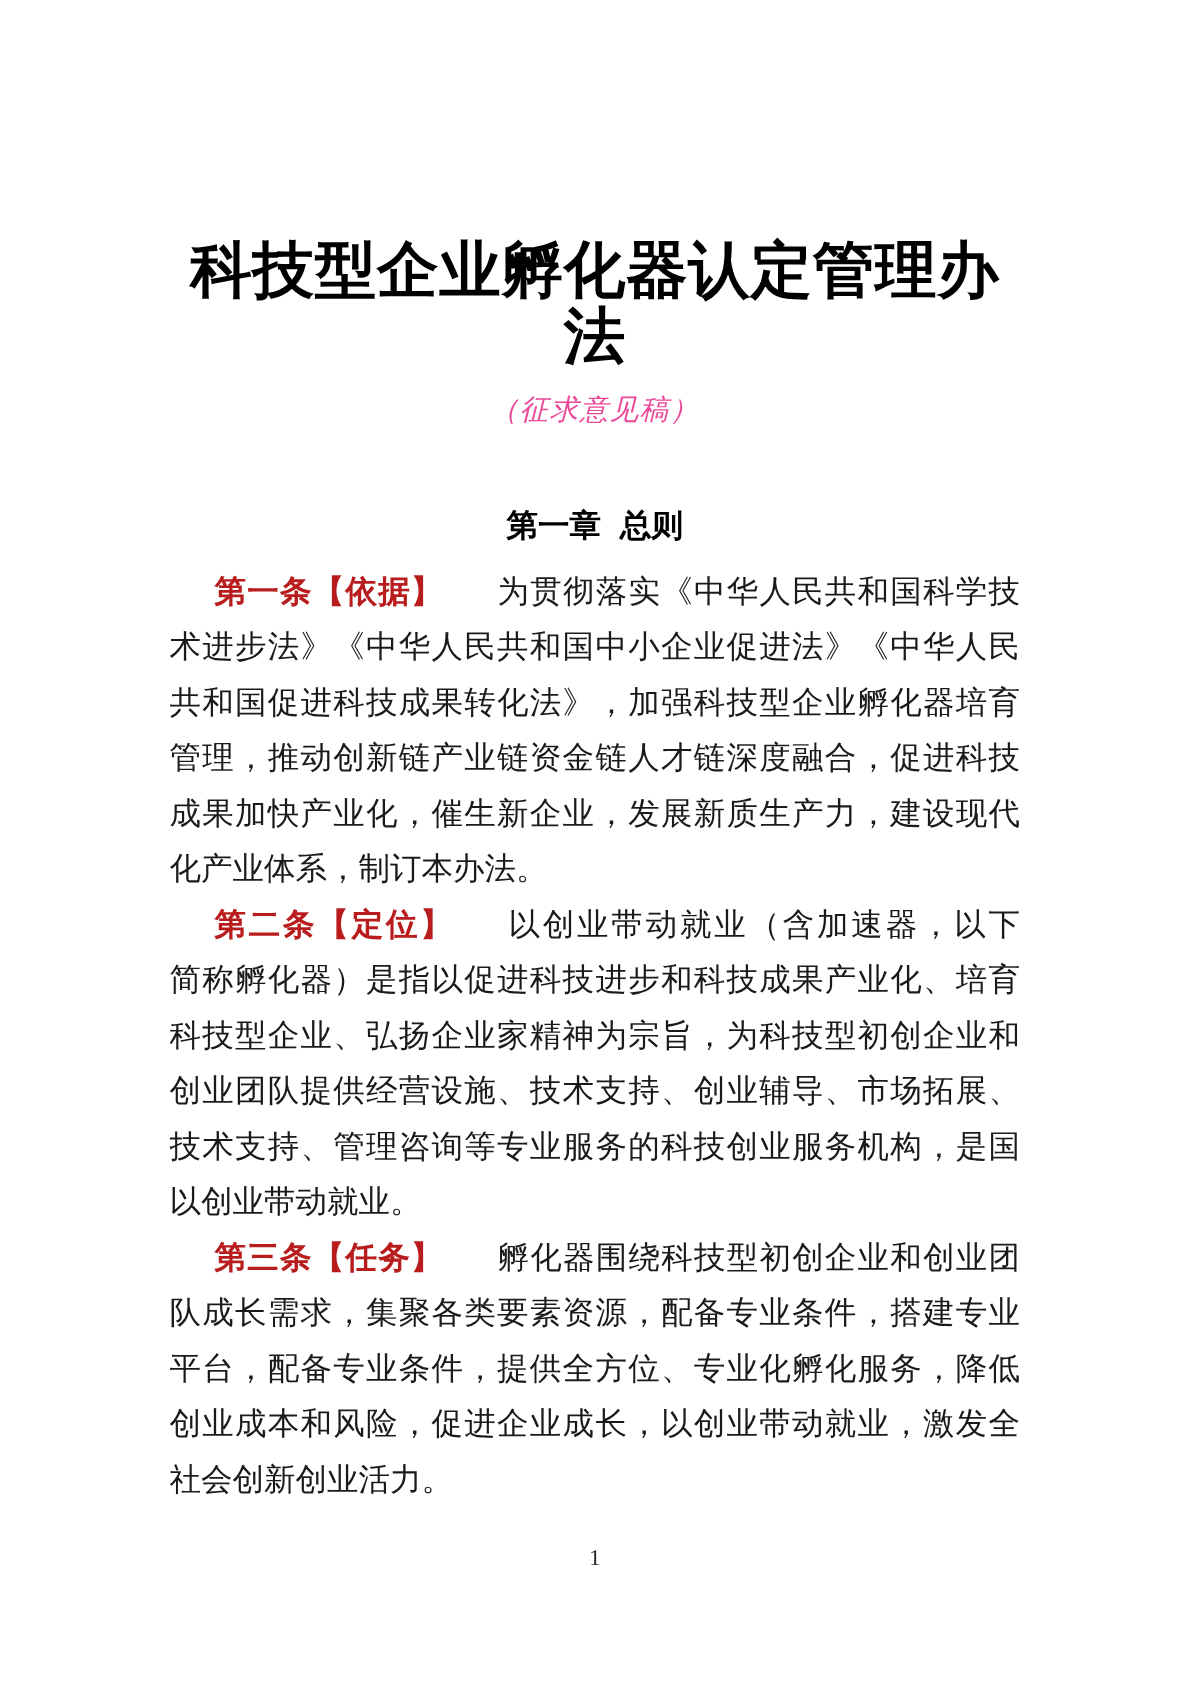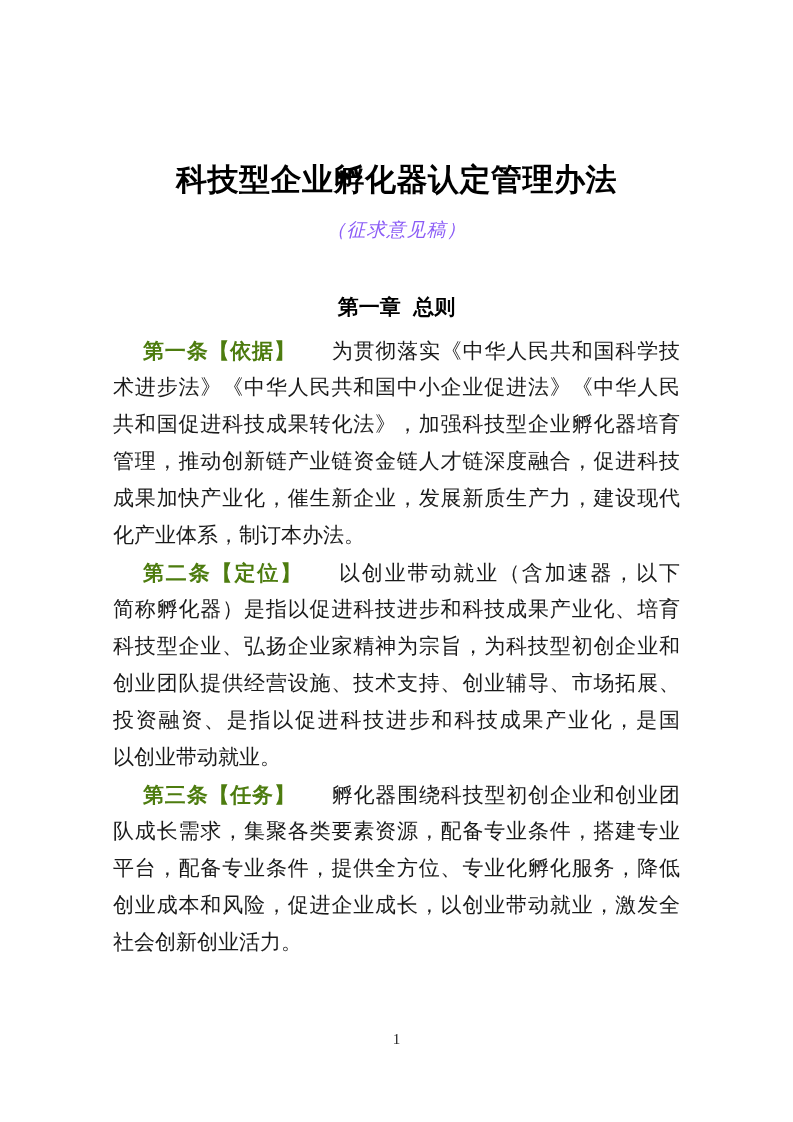--- a/index.html
+++ b/index.html
@@ -22,33 +22,33 @@
     position: absolute;
     left: 113px;
     top: 0;
     width: 567px;
   }
   .doc-title {
     margin: 158px 0 0 0;
     text-align: center;
     font-family: "Liberation Sans", sans-serif;
     font-weight: bold;
-    font-size: 31px;
+    font-size: 41px;
     line-height: 44px;
     color: #000000;
     letter-spacing: 0.5px;
   }
   .doc-subtitle {
     margin-top: 14px;
     text-align: center;
     font-style: italic;
     font-size: 19px;
     line-height: 28px;
     letter-spacing: 1px;
-    color: #8b5cf6;
+    color: #ec4899;
   }
   .chapter-heading {
     margin-top: 50px;
     text-align: center;
     font-family: Liberation Mono, monospace;
     font-weight: bold;
     font-size: 21px;
     line-height: 30px;
     color: #000000;
   }
@@ -67,21 +67,21 @@
   }
   .line.first {
     text-indent: 30px;
   }
   .line.last {
     text-align-last: left;
   }
   .article-label {
     font-family: "Liberation Sans", sans-serif;
     font-weight: bold;
-    color: #4d7c0f;
+    color: #b91c1c;
     margin-right: 36px;
   }
   .page-number {
     position: absolute;
     left: 0;
     top: 1028px;
     width: 793px;
     text-align: center;
     font-size: 15px;
     line-height: 22px;
@@ -100,21 +100,21 @@
         <div class="line first"><span class="article-label">第一条【依据】</span><span>为贯彻落实《中华人民共和国科学技</span></div>
         <div class="line">术进步法》《中华人民共和国中小企业促进法》《中华人民</div>
         <div class="line">共和国促进科技成果转化法》，加强科技型企业孵化器培育</div>
         <div class="line">管理，推动创新链产业链资金链人才链深度融合，促进科技</div>
         <div class="line">成果加快产业化，催生新企业，发展新质生产力，建设现代</div>
         <div class="line last">化产业体系，制订本办法。</div>
         <div class="line first"><span class="article-label">第二条【定位】</span><span>以创业带动就业（含加速器，以下</span></div>
         <div class="line">简称孵化器）是指以促进科技进步和科技成果产业化、培育</div>
         <div class="line">科技型企业、弘扬企业家精神为宗旨，为科技型初创企业和</div>
         <div class="line">创业团队提供经营设施、技术支持、创业辅导、市场拓展、</div>
-        <div class="line">投资融资、是指以促进科技进步和科技成果产业化，是国</div>
+        <div class="line">技术支持、管理咨询等专业服务的科技创业服务机构，是国</div>
         <div class="line last">以创业带动就业。</div>
         <div class="line first"><span class="article-label">第三条【任务】</span><span>孵化器围绕科技型初创企业和创业团</span></div>
         <div class="line">队成长需求，集聚各类要素资源，配备专业条件，搭建专业</div>
         <div class="line">平台，配备专业条件，提供全方位、专业化孵化服务，降低</div>
         <div class="line">创业成本和风险，促进企业成长，以创业带动就业，激发全</div>
         <div class="line last">社会创新创业活力。</div>
       </div>
   </div>
   <div class="page-number">1</div>
 </div>

